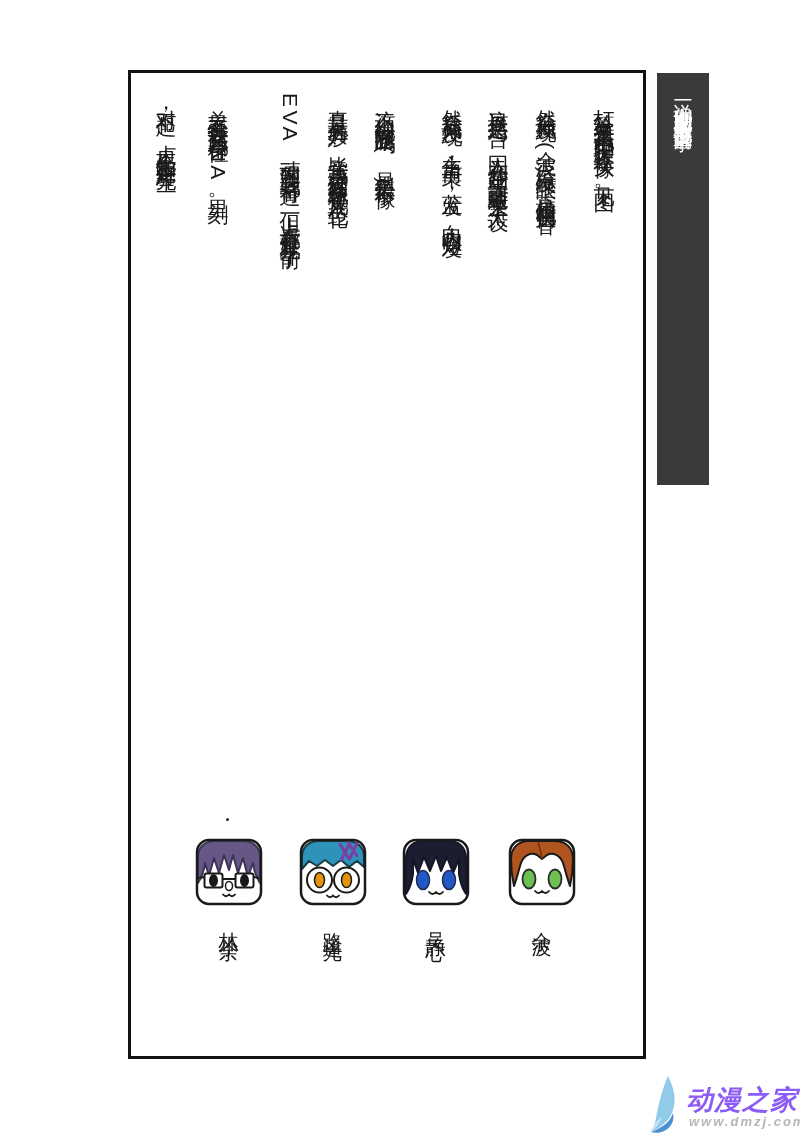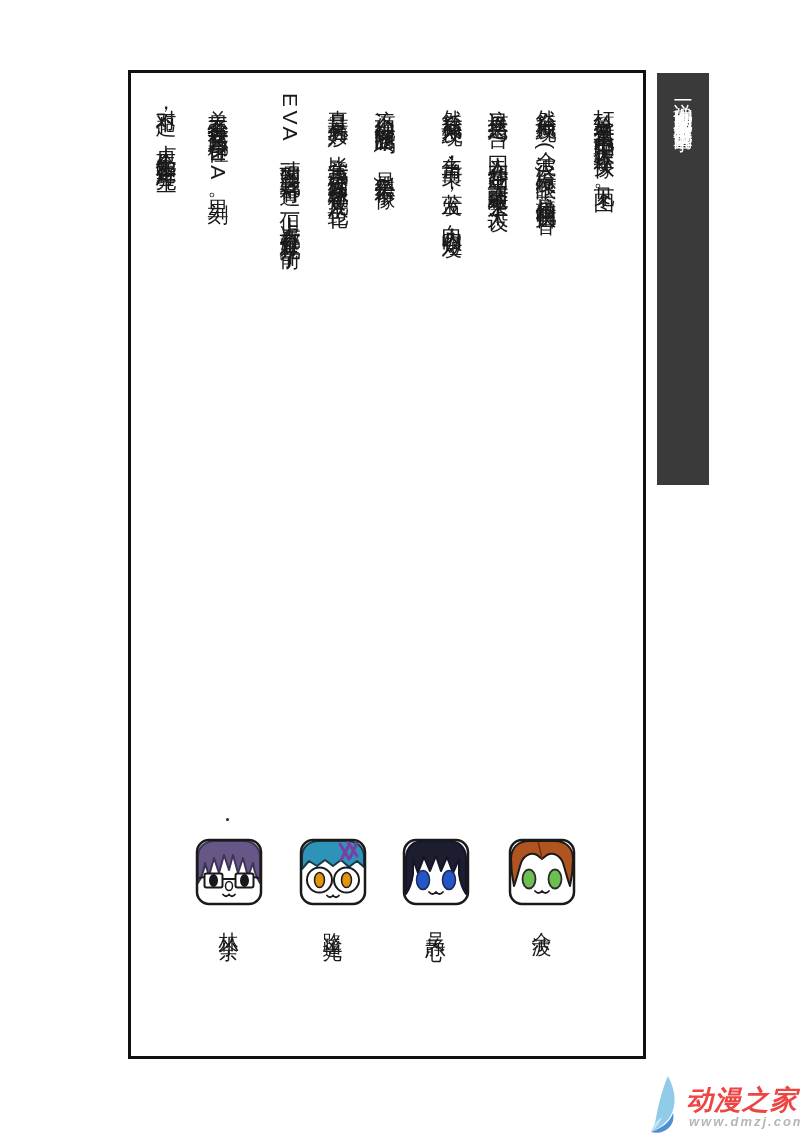--- a/index.html
+++ b/index.html
@@ -30,21 +30,21 @@
   .char-name{position:absolute;top:916px;writing-mode:vertical-rl;text-orientation:upright;
              font-size:20px;letter-spacing:5px;font-weight:300;color:#1a1a1a;}
   .n-yubo{left:529px;} .n-jingxin{left:423px;} .n-luyaoguang{left:320px;} .n-linxiaoyu{left:216px;}
 
   .stray-dot{position:absolute;left:226px;top:818px;width:3px;height:3px;background:#222;border-radius:50%;}
 
   
   .logo{position:absolute;left:638px;top:1074px;width:160px;height:62px;}
   .wing{position:absolute;left:2px;top:2px;}
   .site-name{position:absolute;left:48px;top:8px;font-size:27px;font-weight:bold;
-             color:#ef4444;letter-spacing:1px;font-style:italic;}
+             color:#8b5cf6;letter-spacing:1px;font-style:italic;}
   .site-url{position:absolute;left:51px;top:40px;font-size:13px;font-weight:bold;font-style:italic;
             color:#b6b6b6;letter-spacing:2px;}
 </style>
 </head>
 <body>
 
 <div class="page">
 
   <div class="panel"></div>
 

